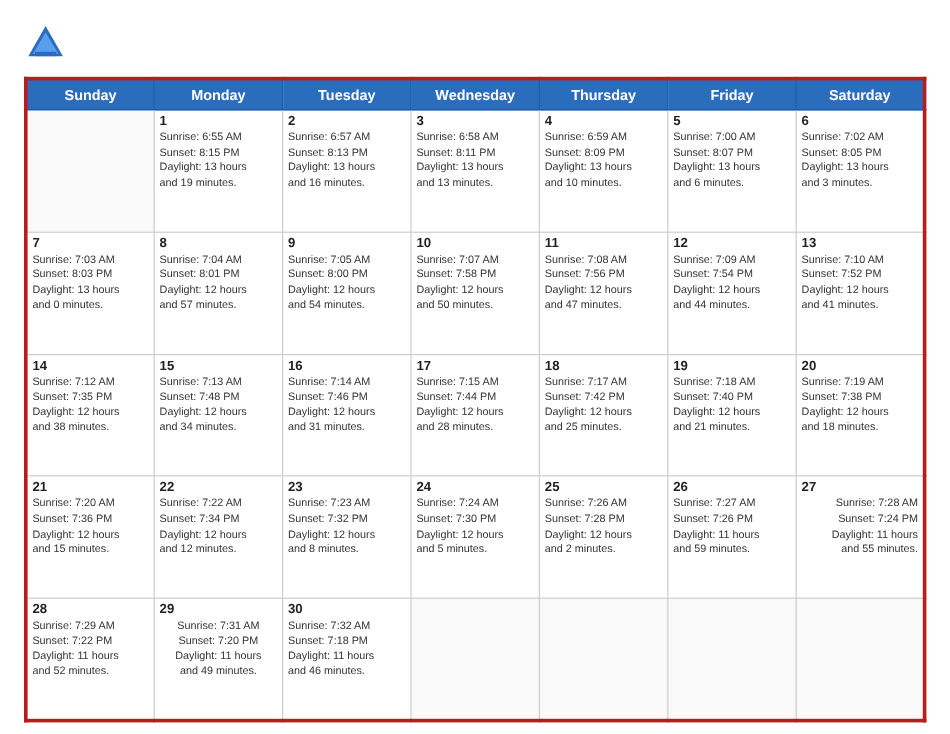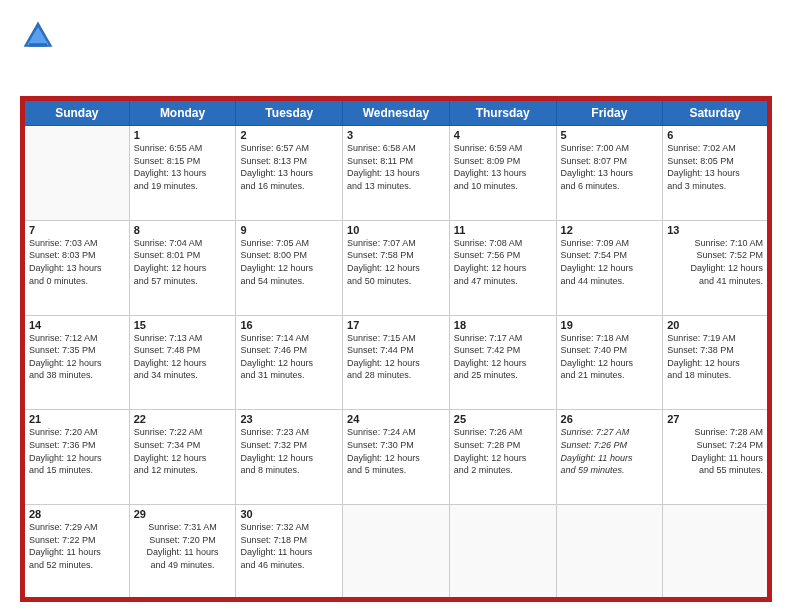--- a/index.html
+++ b/index.html
@@ -54,25 +54,24 @@
       font-weight: bold;
       color: #222;
       line-height: 1.1;
     }
     .location {
       font-size: 14px;
       color: #444;
     }
     .calendar {
       flex: 1;
-      border: 5px solid #b91c1c;
+      border: 3px solid #b91c1c;
       border-collapse: collapse;
       width: 100%;
       table-layout: fixed;
-      margin-top: 32px;
     }
     .calendar th {
       background: #2a6dbd;
       color: #fff;
       text-align: center;
       font-size: 12px;
       font-weight: bold;
       padding: 5px 2px;
       border: 1px solid #1a5aaa;
     }
@@ -218,21 +217,21 @@
           </td>
           <td>
             <span class="day-num">12</span>
             <div class="day-info" style="white-space: pre-line;">Sunrise: 7:09 AM
 Sunset: 7:54 PM
 Daylight: 12 hours
 and 44 minutes.</div>
           </td>
           <td>
             <span class="day-num">13</span>
-            <div class="day-info" style="white-space: pre-line; text-align: right;">Sunrise: 7:10 AM
+            <div class="day-info" style="white-space: pre-line;">Sunrise: 7:10 AM
 Sunset: 7:52 PM
 Daylight: 12 hours
 and 41 minutes.</div>
           </td>
         </tr>
         <tr>
           <td>
             <span class="day-num">14</span>
             <div class="day-info" style="white-space: pre-line;">Sunrise: 7:12 AM
 Sunset: 7:35 PM
@@ -313,21 +312,21 @@
           </td>
           <td>
             <span class="day-num">25</span>
             <div class="day-info" style="white-space: pre-line;">Sunrise: 7:26 AM
 Sunset: 7:28 PM
 Daylight: 12 hours
 and 2 minutes.</div>
           </td>
           <td>
             <span class="day-num">26</span>
-            <div class="day-info" style="white-space: pre-line; font-style: italic;">Sunrise: 7:27 AM
+            <div class="day-info" style="white-space: pre-line;">Sunrise: 7:27 AM
 Sunset: 7:26 PM
 Daylight: 11 hours
 and 59 minutes.</div>
           </td>
           <td>
             <span class="day-num">27</span>
             <div class="day-info" style="white-space: pre-line; text-align: right;">Sunrise: 7:28 AM
 Sunset: 7:24 PM
 Daylight: 11 hours
 and 55 minutes.</div>

